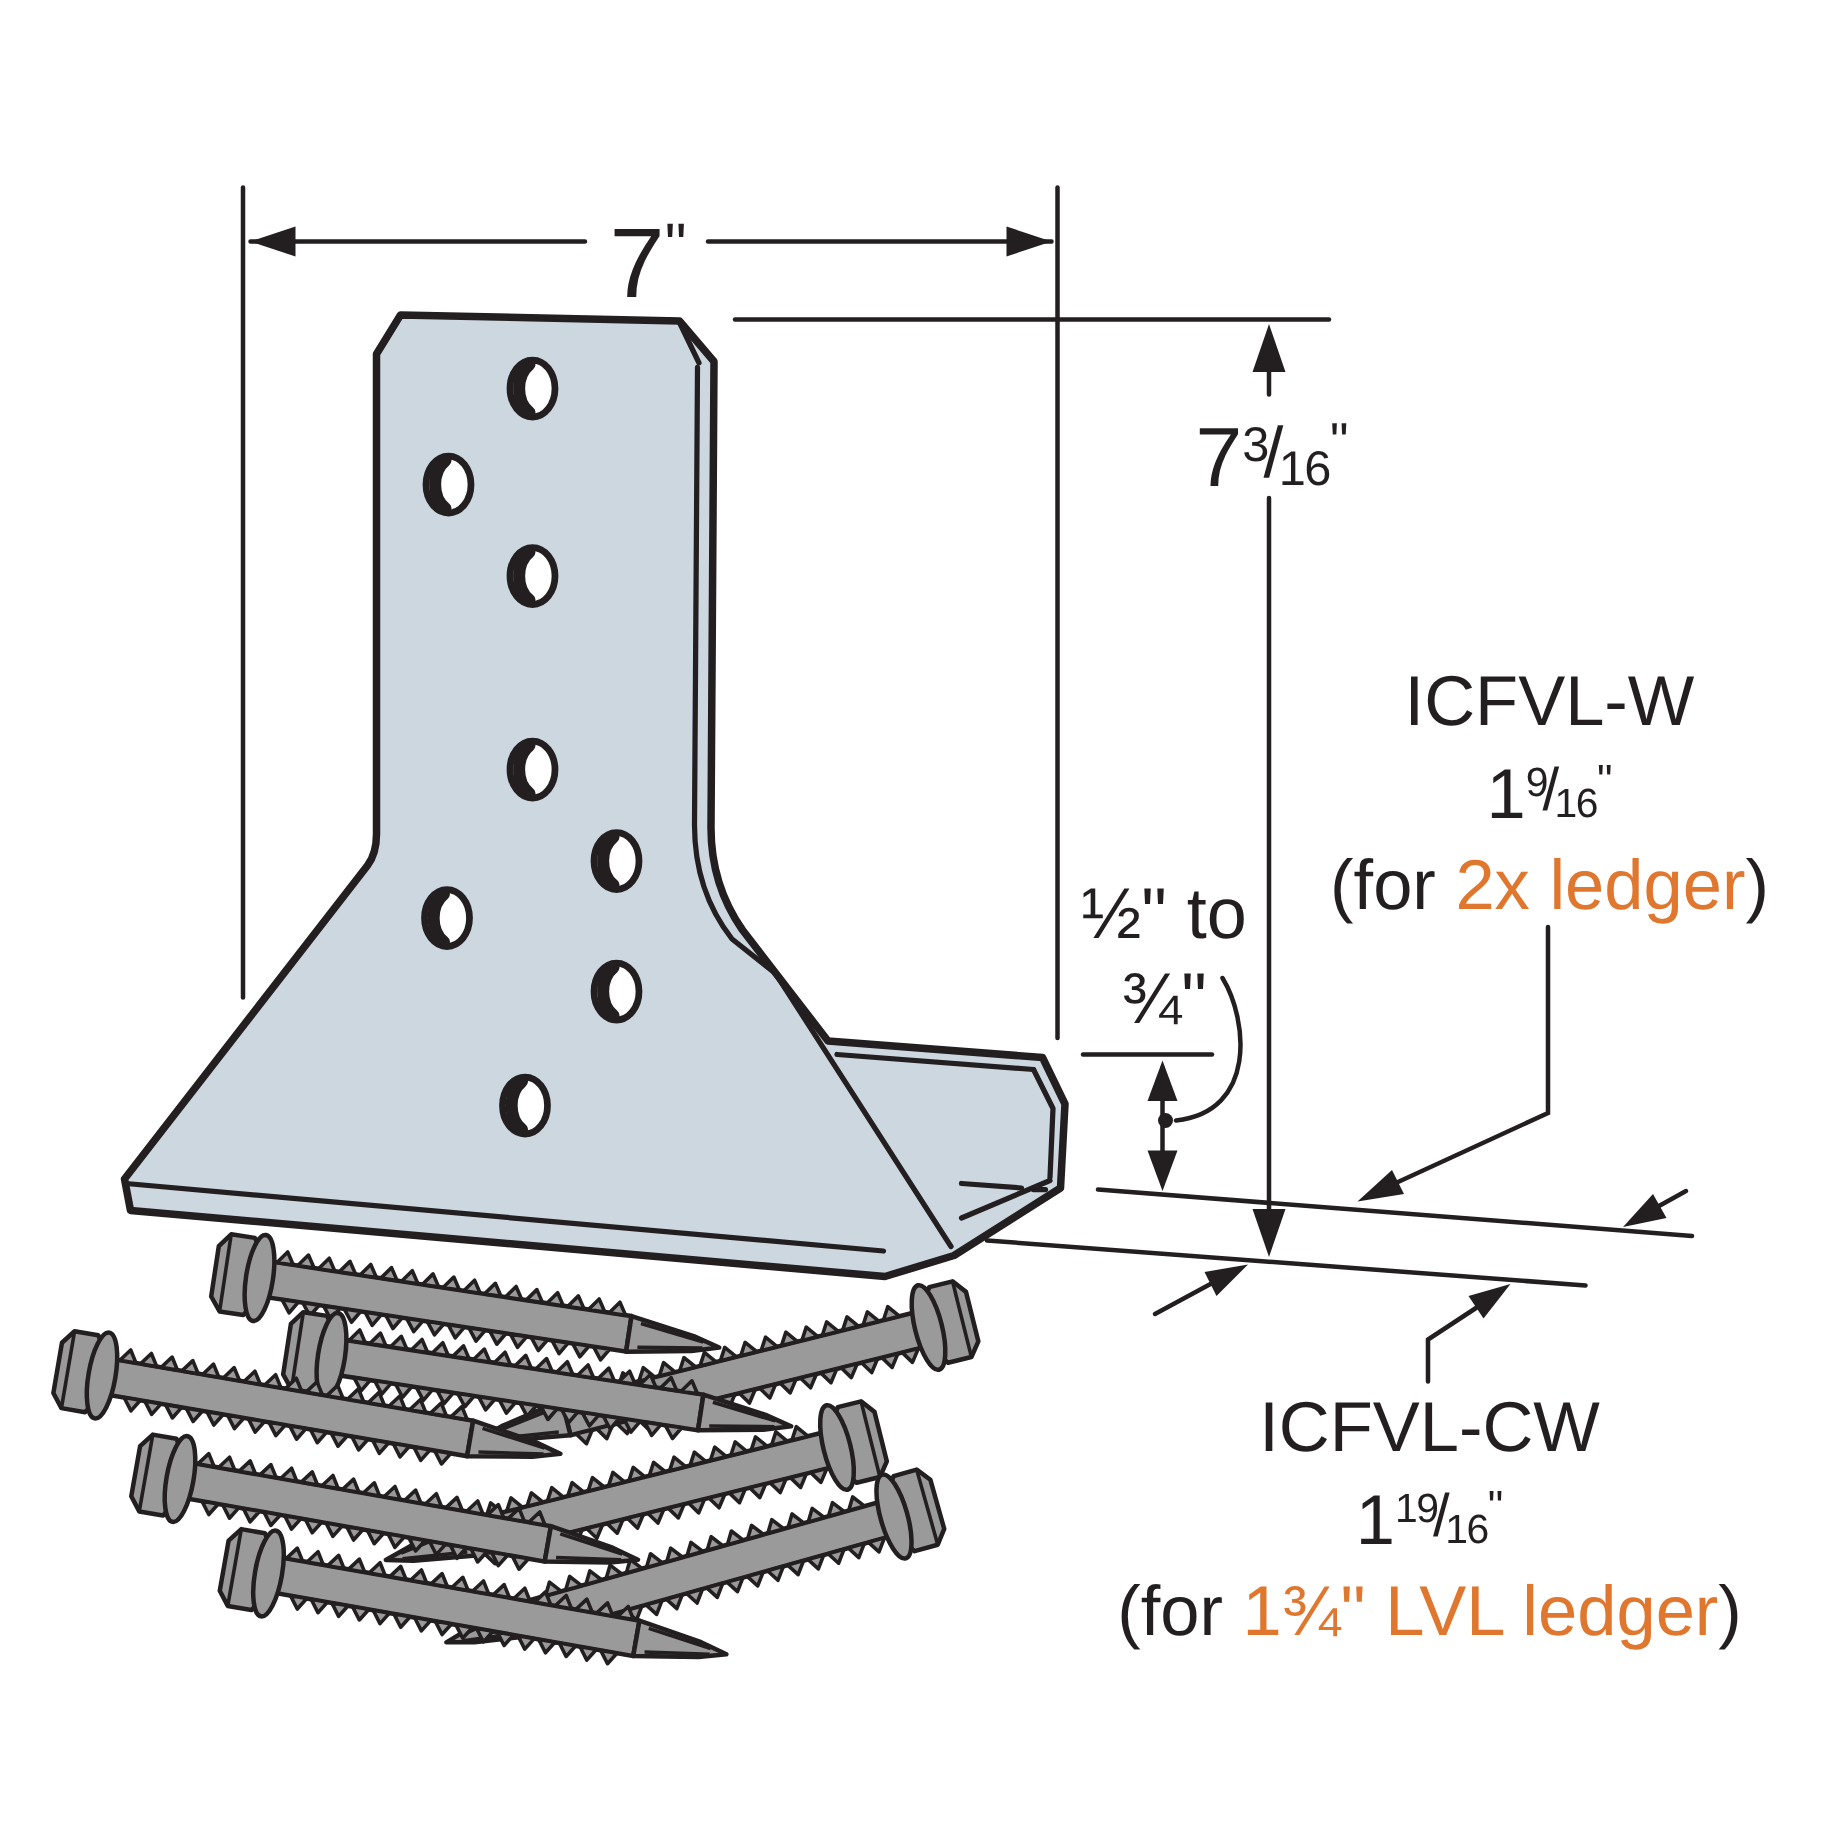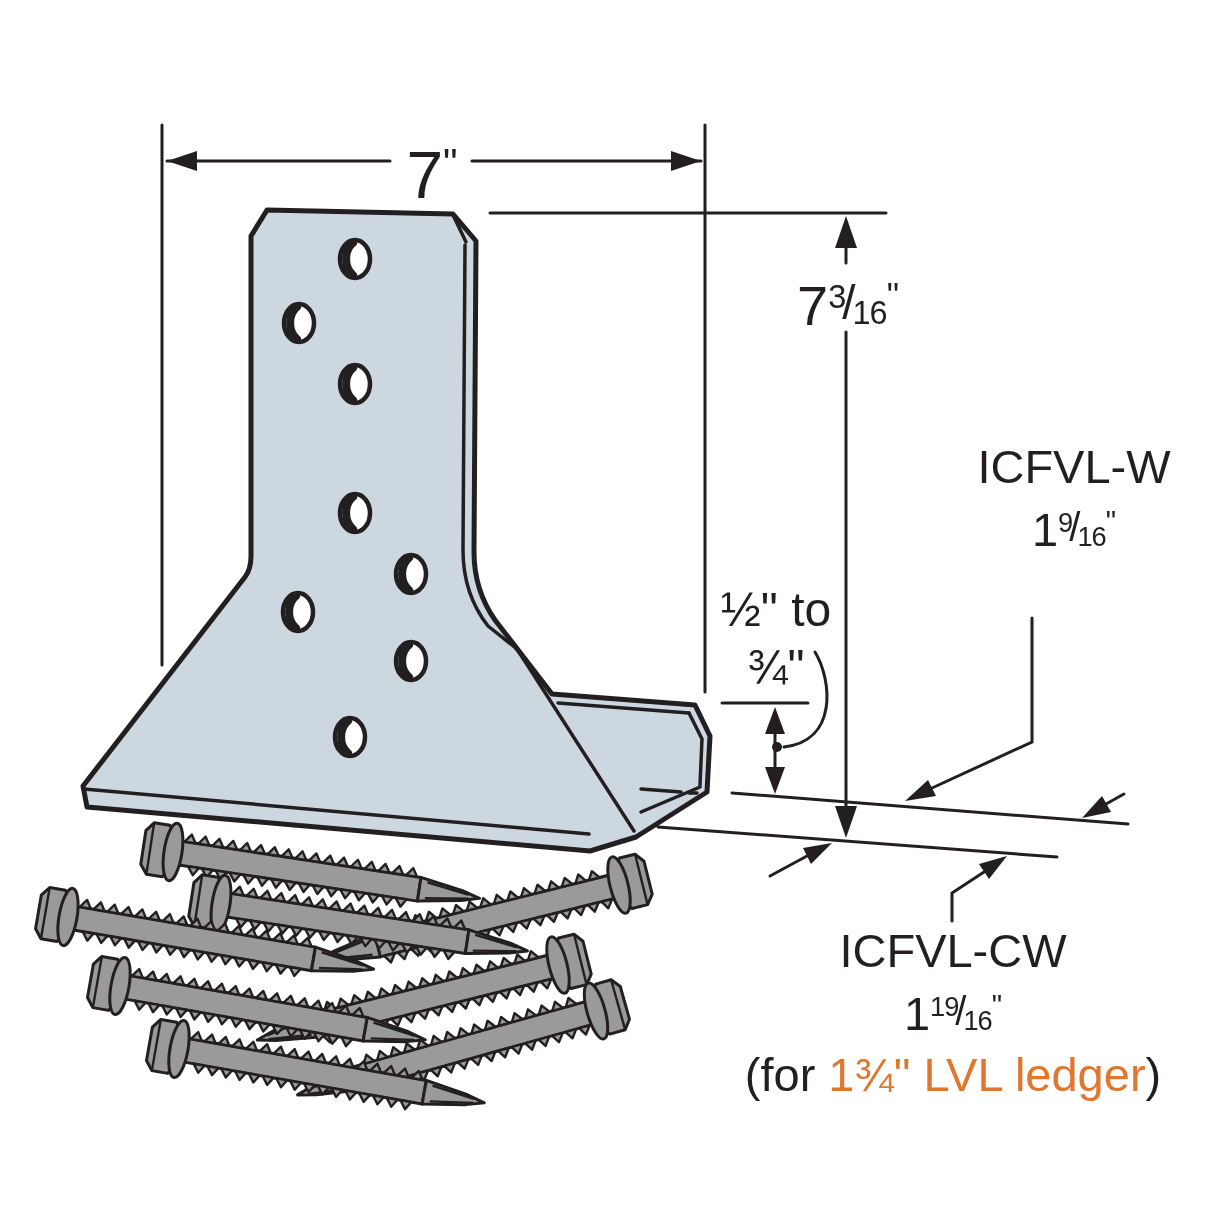--- a/index.html
+++ b/index.html
@@ -23,21 +23,21 @@
   .scr{fill:var(--screw); stroke:var(--line); stroke-width:3; stroke-linejoin:round;}
   .scrthin{fill:var(--screw); stroke:var(--line); stroke-width:2.4; stroke-linejoin:round;}
   .scrln{stroke:var(--line); stroke-width:2.4; fill:none;}
   .dot{fill:var(--line);}
   
   .label{position:absolute; white-space:nowrap; color:var(--line);}
   .centered{transform:translateX(-50%); text-align:center;}
   .dim-w{left:432px; top:130px; font-size:66px; line-height:66px; font-weight:400;}
   .dim-h{left:848px; top:264px; font-size:56px; line-height:62px;}
   .gap-label{left:776px; top:581px; font-size:48px; line-height:57px;}
-  .callout-w{left:1074px; top:440px; font-size:47px; line-height:54px;}
+  .callout-w{left:1033px; top:440px; font-size:47px; line-height:54px;}
   .callout-cw{left:953px; top:924px; font-size:47px; line-height:54px;text-align:center;}
   .fn{font-size:.58em; vertical-align:.52em; letter-spacing:-1px;}
   .fs{font-size:.85em; vertical-align:.12em; margin:0 -3px;}
   .fd{font-size:.58em; vertical-align:.02em; letter-spacing:-1px;}
   .unit{font-size:.62em; vertical-align:.52em;}
   .accent{color:var(--accent);}
 </style>
 </head>
 <body>
 
@@ -160,20 +160,23 @@
   <div class="label gap-label centered">
     <div>½" to</div>
     <div>¾"</div>
   </div>
 
   <div class="label callout-w centered">
     <div>ICFVL-W</div>
     <div>
       <span>1</span><span class="fn">9</span><span class="fs">/</span><span class="fd">16</span><span class="unit">"</span>
     </div>
+    <div>
+      <span>(for </span><span class="accent">2x ledger</span><span>)</span>
+    </div>
   </div>
 
   <div class="label callout-cw centered">
     <div>ICFVL-CW</div>
     <div>
       <span>1</span><span class="fn">19</span><span class="fs">/</span><span class="fd">16</span><span class="unit">"</span>
     </div>
     <div>
       <span>(for </span><span class="accent">1¾" LVL ledger</span><span>)</span>
     </div>

